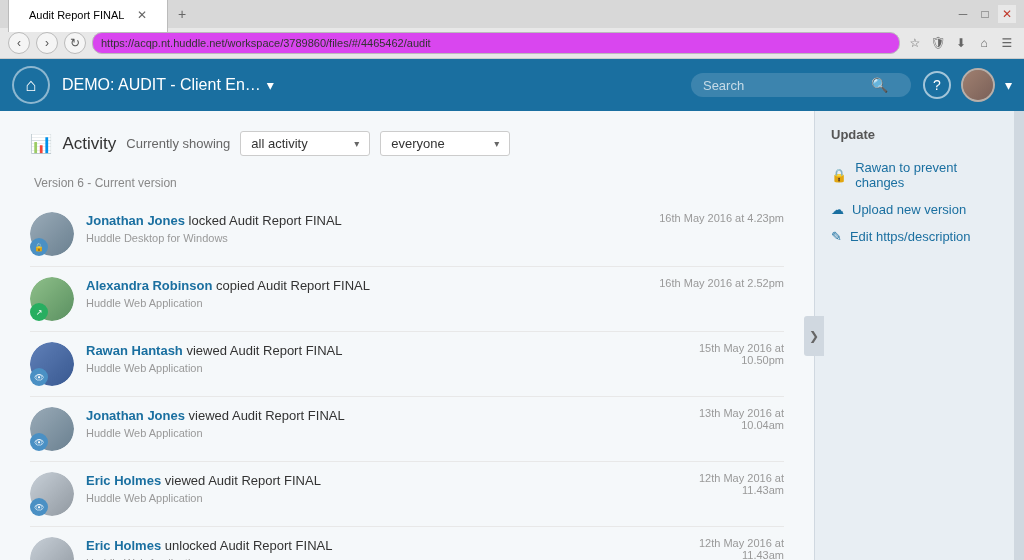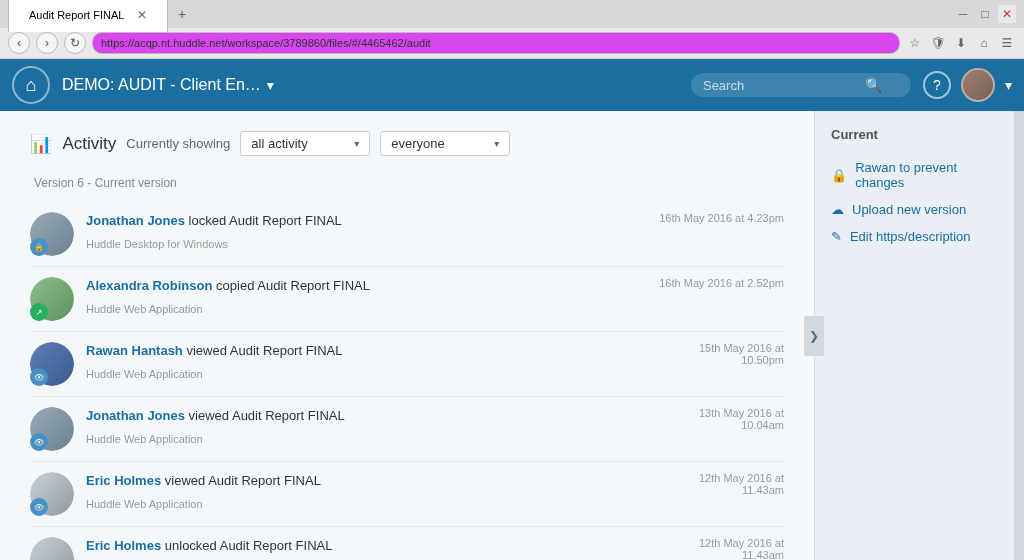--- a/index.html
+++ b/index.html
@@ -16,21 +16,21 @@
     .nav-btn { width: 22px; height: 22px; border-radius: 50%; border: 1px solid #bbb; background: #f5f5f5; display: flex; align-items: center; justify-content: center; font-size: 12px; color: #555; cursor: pointer; }
     .url-bar { flex: 1; height: 22px; border: 1px solid #bbb; border-radius: 10px; background: #d946ef; padding: 0 8px; font-size: 11px; color: #333; display: flex; align-items: center; }
     .browser-icons { display: flex; align-items: center; gap: 5px; }
     .br-icon { width: 18px; height: 18px; display: flex; align-items: center; justify-content: center; font-size: 12px; color: #666; cursor: pointer; }
 
     
     .app-header { background: #1a6fa0; height: 52px; display: flex; align-items: center; padding: 0 12px; gap: 12px; }
     .home-btn { width: 38px; height: 38px; background: #1a6fa0; border: 2px solid rgba(255,255,255,0.5); border-radius: 50%; display: flex; align-items: center; justify-content: center; color: #fff; font-size: 18px; cursor: pointer; }
     .app-title { color: #fff; font-size: 16px; font-weight: normal; flex: 1; display: flex; align-items: center; gap: 6px; }
     .title-dropdown { color: #fff; font-size: 14px; cursor: pointer; }
-    .search-bar { display: flex; align-items: center; background: rgba(255,255,255,0.15); border-radius: 20px; padding: 4px 12px; gap: 2px; width: 220px; }
+    .search-bar { display: flex; align-items: center; background: rgba(255,255,255,0.15); border-radius: 20px; padding: 4px 12px; gap: 8px; width: 220px; }
     .search-input { background: transparent; border: none; outline: none; color: #fff; font-size: 13px; width: 160px; }
     .search-input::placeholder { color: rgba(255,255,255,0.7); }
     .search-icon { color: #fff; font-size: 14px; }
     .header-right { display: flex; align-items: center; gap: 10px; }
     .help-btn { width: 28px; height: 28px; border-radius: 50%; border: 2px solid rgba(255,255,255,0.6); display: flex; align-items: center; justify-content: center; color: #fff; font-size: 14px; cursor: pointer; }
     .avatar { width: 34px; height: 34px; border-radius: 50%; background: #8a7a70; border: 2px solid rgba(255,255,255,0.4); overflow: hidden; display: flex; align-items: center; justify-content: center; }
     .avatar-img { width: 100%; height: 100%; background: linear-gradient(135deg, #a08070 0%, #7a6058 100%); border-radius: 50%; }
     .header-arrow { color: #fff; font-size: 14px; cursor: pointer; }
 
     
@@ -51,21 +51,21 @@
     
     .activity-item { display: flex; align-items: flex-start; gap: 12px; padding: 10px 0; border-bottom: 1px solid #e8e8e8; }
     .activity-item:last-child { border-bottom: none; }
     .avatar-wrap { position: relative; width: 44px; height: 44px; flex-shrink: 0; }
     .user-avatar { width: 44px; height: 44px; border-radius: 50%; overflow: hidden; }
     .action-badge { position: absolute; bottom: 0; left: 0; width: 18px; height: 18px; border-radius: 50%; display: flex; align-items: center; justify-content: center; font-size: 9px; color: #fff; }
 
     .activity-content { flex: 1; }
     .activity-text { font-size: 13px; color: #333; line-height: 1.4; }
     .activity-text .user-link { color: #1a6fa0; font-weight: bold; text-decoration: none; cursor: pointer; }
-    .activity-source { font-size: 11px; color: #999; margin-top: 8px; }
+    .activity-source { font-size: 11px; color: #999; margin-top: 2px; }
     .activity-time { font-size: 11px; color: #999; text-align: right; white-space: nowrap; flex-shrink: 0; }
 
     
     .sidebar-title { font-size: 13px; font-weight: bold; color: #555; margin-bottom: 12px; }
     .sidebar-item { display: flex; align-items: center; gap: 8px; padding: 6px 0; cursor: pointer; }
     .sidebar-item-icon { font-size: 13px; color: #1a6fa0; }
     .sidebar-item-label { font-size: 13px; color: #1a6fa0; }
 
     
     .collapse-arrow { position: absolute; right: 205px; top: 50%; transform: translateY(-50%); width: 20px; height: 40px; background: #d0d8e0; display: flex; align-items: center; justify-content: center; border-radius: 3px 0 0 3px; cursor: pointer; color: #666; font-size: 12px; }
@@ -250,21 +250,21 @@
           <span> unlocked Audit Report FINAL</span>
         </div>
         <div class="activity-source">Huddle Web Application</div>
       </div>
       <div class="activity-time">12th May 2016 at<br>11.43am</div>
     </div>
       </div>
   </div>
 
   <div class="sidebar">
-    <div class="sidebar-title">Current</div>
+    <div class="sidebar-title">Update</div>
     <div id="sidebar-items">
         <div class="sidebar-item">
       <span class="sidebar-item-icon">🔒</span>
       <span class="sidebar-item-label">Rawan to prevent changes</span>
     </div>
         <div class="sidebar-item">
       <span class="sidebar-item-icon">☁</span>
       <span class="sidebar-item-label">Upload new version</span>
     </div>
         <div class="sidebar-item">

